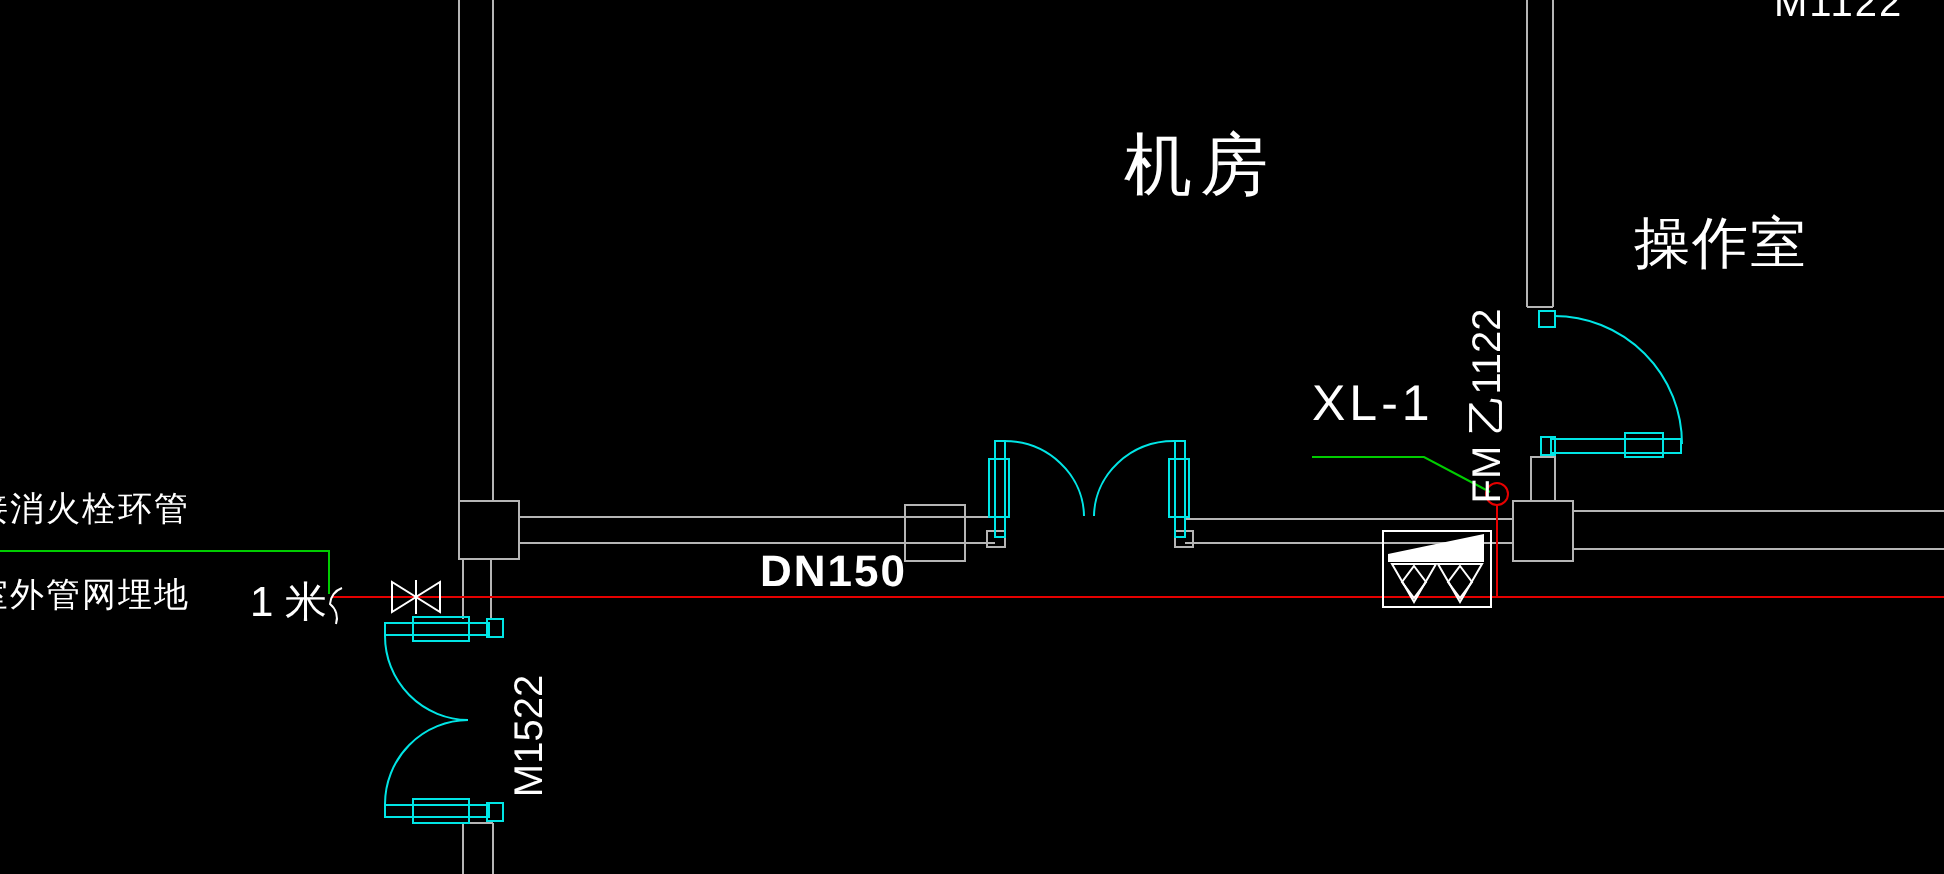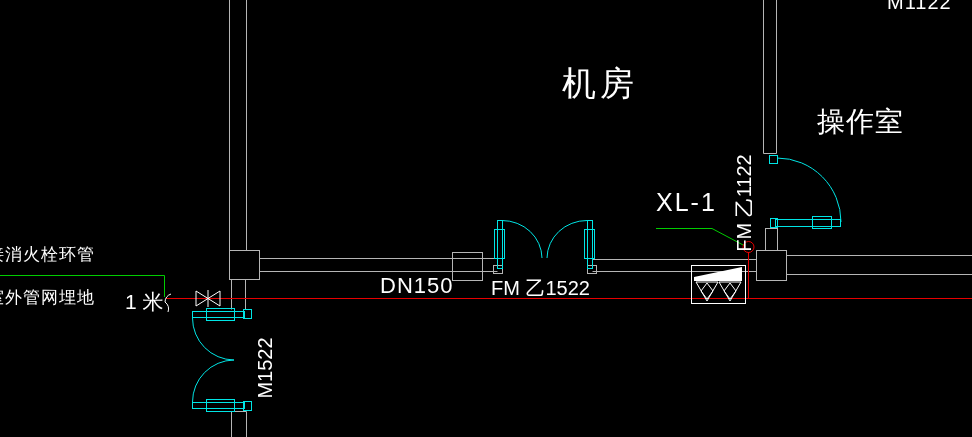--- a/index.html
+++ b/index.html
@@ -123,23 +123,22 @@
   <div class="t" style="left:562px;top:66px;font-size:34px;letter-spacing:4px;">机房</div>
 
   <div class="t" style="left:887px;top:-8px;font-size:20px;letter-spacing:1px;">M1122</div>
 
   <div class="t" style="left:-13px;top:246px;font-size:17px;letter-spacing:1px;">接消火栓环管</div>
 
   <div class="t" style="left:-13px;top:289px;font-size:17px;letter-spacing:1px;">室外管网埋地</div>
 
   <div class="t" style="left:125px;top:291px;font-size:21px;">1 米</div>
 
-  <div class="t" style="left:380px;top:274px;font-size:22px;letter-spacing:1px;">DN150</div>
+  <div class="t" style="left:380px;top:274px;font-size:22px;letter-spacing:1px;font-weight:bold;">DN150</div>
 
-  <div class="t" style="left:491px;top:278px;font-size:20px;">FM 乙1522</div>
 
   <div class="t" style="left:656px;top:189px;font-size:25px;letter-spacing:2px;">XL-1</div>
 
   <div class="t vert" style="left:690px;top:192px;width:110px;height:22px;font-size:20px;">FM 乙1122</div>
 
   <div class="t vert" style="left:221px;top:357px;width:90px;height:22px;font-size:20px;">M1522</div>
 
 </div>
 
 </body></html>

